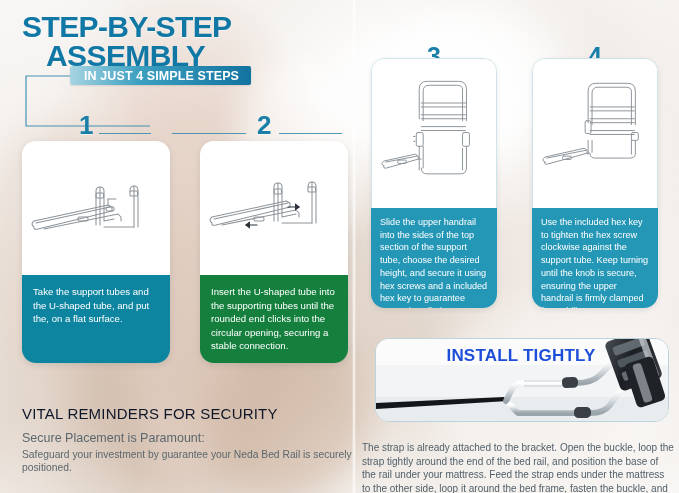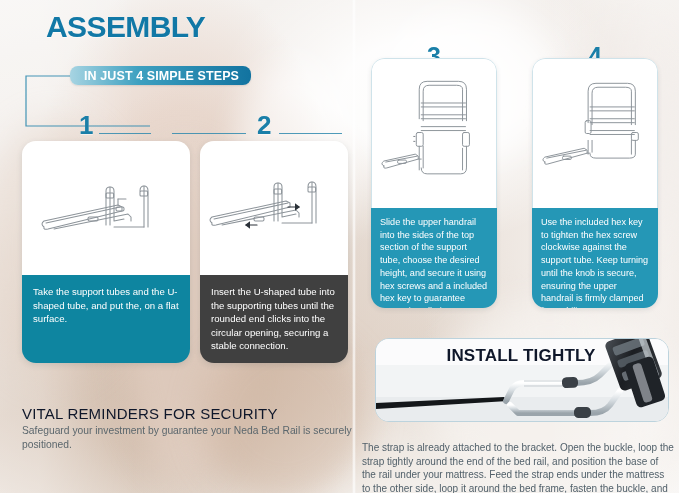--- a/index.html
+++ b/index.html
@@ -52,21 +52,21 @@
     color:#1178a6;font-weight:bold;font-size:30px;line-height:.98;
     letter-spacing:-0.6px;
     text-shadow:0 1px 0 rgba(255,255,255,.55);
   }
   .headline .l2{display:block;margin-left:24px;}
 
   
   .badge{
     position:absolute;left:70px;top:66px;height:19px;
     padding:0 12px 0 14px;
-    border-radius:8px;
+    border-radius:2px;
     background:linear-gradient(90deg,#a7d4e2 0%,#3da0c0 38%,#1273a0 100%);
     color:#ffffff;font-size:12.5px;font-weight:bold;letter-spacing:.1px;
     display:flex;align-items:center;
     box-shadow:0 1px 2px rgba(0,0,0,.10);
   }
   .connector{position:absolute;left:22px;top:72px;width:300px;height:58px;pointer-events:none;}
 
   
   .num{
     position:absolute;font-weight:bold;color:#1a7fa8;
@@ -90,26 +90,26 @@
   .card .pic{
     background:#ffffff;
     position:relative;flex:0 0 auto;
     display:flex;align-items:center;justify-content:center;
   }
   .card .body{
     flex:1 1 auto;
     padding:10px 11px 10px 11px;
     color:#ffffff;font-size:9.6px;line-height:1.42;
   }
-  .card1{left:22px;top:141px;width:168px;height:222px;}
+  .card1{left:22px;top:141px;width:148px;height:222px;}
   .card1 .pic{height:134px;}
   .card1 .body{background:#0e85a0;}
   .card2{left:200px;top:141px;width:148px;height:222px;}
   .card2 .pic{height:134px;}
-  .card2 .body{background:#404040;}
+  .card2 .body{background:#15803d;}
   .card3{left:371px;top:58px;width:126px;height:250px;}
   .card3 .pic{height:150px;}
   .card3 .body{background:#2597b6;font-size:9.1px;line-height:1.40;padding:8px 9px;}
   .card4{left:532px;top:58px;width:126px;height:250px;}
   .card4 .pic{height:150px;}
   .card4 .body{background:#2597b6;font-size:9.1px;line-height:1.40;padding:8px 9px;}
   .card3,.card4{box-shadow:0 2px 5px rgba(40,60,70,.10);}
   .card3 .pic,.card4 .pic{border:1px solid #cfe3ea;border-bottom:none;border-radius:13px 13px 0 0;box-sizing:border-box;}
 
   .rail-svg{width:100%;height:100%;display:block;}
@@ -121,21 +121,21 @@
   .vr-body{color:#5b676d;font-size:10.3px;line-height:1.33;margin-top:2px;}
 
   
   .it-card{
     position:absolute;left:375px;top:338px;width:292px;height:82px;
     border:1px solid #bcd3dd;border-radius:14px;overflow:hidden;
     background:linear-gradient(160deg,#f7f8f9 0%,#eef1f3 55%,#e6eaec 100%);
   }
   .it-title{
     position:absolute;left:375px;top:346px;width:292px;text-align:center;
-    color:#0f172a;font-size:17px;font-weight:bold;letter-spacing:.2px;
+    color:#1d4ed8;font-size:17px;font-weight:bold;letter-spacing:.2px;
     text-shadow:0 1px 0 rgba(255,255,255,.75);
   }
   .it-photo{position:absolute;inset:0;}
   .it-text{
     position:absolute;left:362px;top:441px;width:312px;
     color:#51606a;font-size:10px;line-height:1.36;
   }
 </style>
 </head>
 <body>
@@ -147,20 +147,21 @@
   <div class="bg-blob bg-b2"></div>
   <div class="bg-blob bg-b3"></div>
   <div class="bg-blob bg-b4"></div>
   <div class="bg-blob bg-b5"></div>
   <div class="bg-blob bg-b6"></div>
   <div class="bg-blob bg-b7"></div>
   <div class="bg-vignette"></div>
   <div class="split-line"></div>
 
   <div class="headline">
+    <span>STEP-BY-STEP</span>
     <span class="l2">ASSEMBLY</span>
   </div>
 
   <svg class="connector" viewBox="0 0 300 58">
     <path d="M130 4 L4 4 L4 54 L128 54" fill="none" stroke="#2f89ae" stroke-width="1.2" opacity=".9"></path>
     <circle cx="137" cy="4" r="4.6" fill="#1a7fa8"></circle>
   </svg>
 
   <div class="badge">
     <span>IN JUST 4 SIMPLE STEPS</span>
@@ -280,20 +281,21 @@
           <rect x="30" y="98" width="9" height="3.4" rx="1.2"></rect>
           <path d="M55 95 L58 95"></path>
         </g>
       </svg>
     </div>
     <div class="body">Use the included hex key to tighten the hex screw clockwise against the support tube. Keep turning until the knob is secure, ensuring the upper handrail is firmly clamped for stability.</div>
   </div>
 
   <div class="vr">
     <div class="vr-title">VITAL REMINDERS FOR SECURITY</div>
+    <div class="vr-sub">Secure Placement is Paramount:</div>
     <div class="vr-body">Safeguard your investment by guarantee your Neda Bed Rail is securely positioned.</div>
   </div>
 
   <div class="it-card">
     <svg class="it-photo" viewBox="0 0 292 82" preserveAspectRatio="none">
       <defs>
         <linearGradient id="tubeg" x1="0" y1="0" x2="0" y2="1">
           <stop offset="0%" stop-color="#ffffff"></stop>
           <stop offset="40%" stop-color="#d9dfe3"></stop>
           <stop offset="100%" stop-color="#9aa4ab"></stop>

